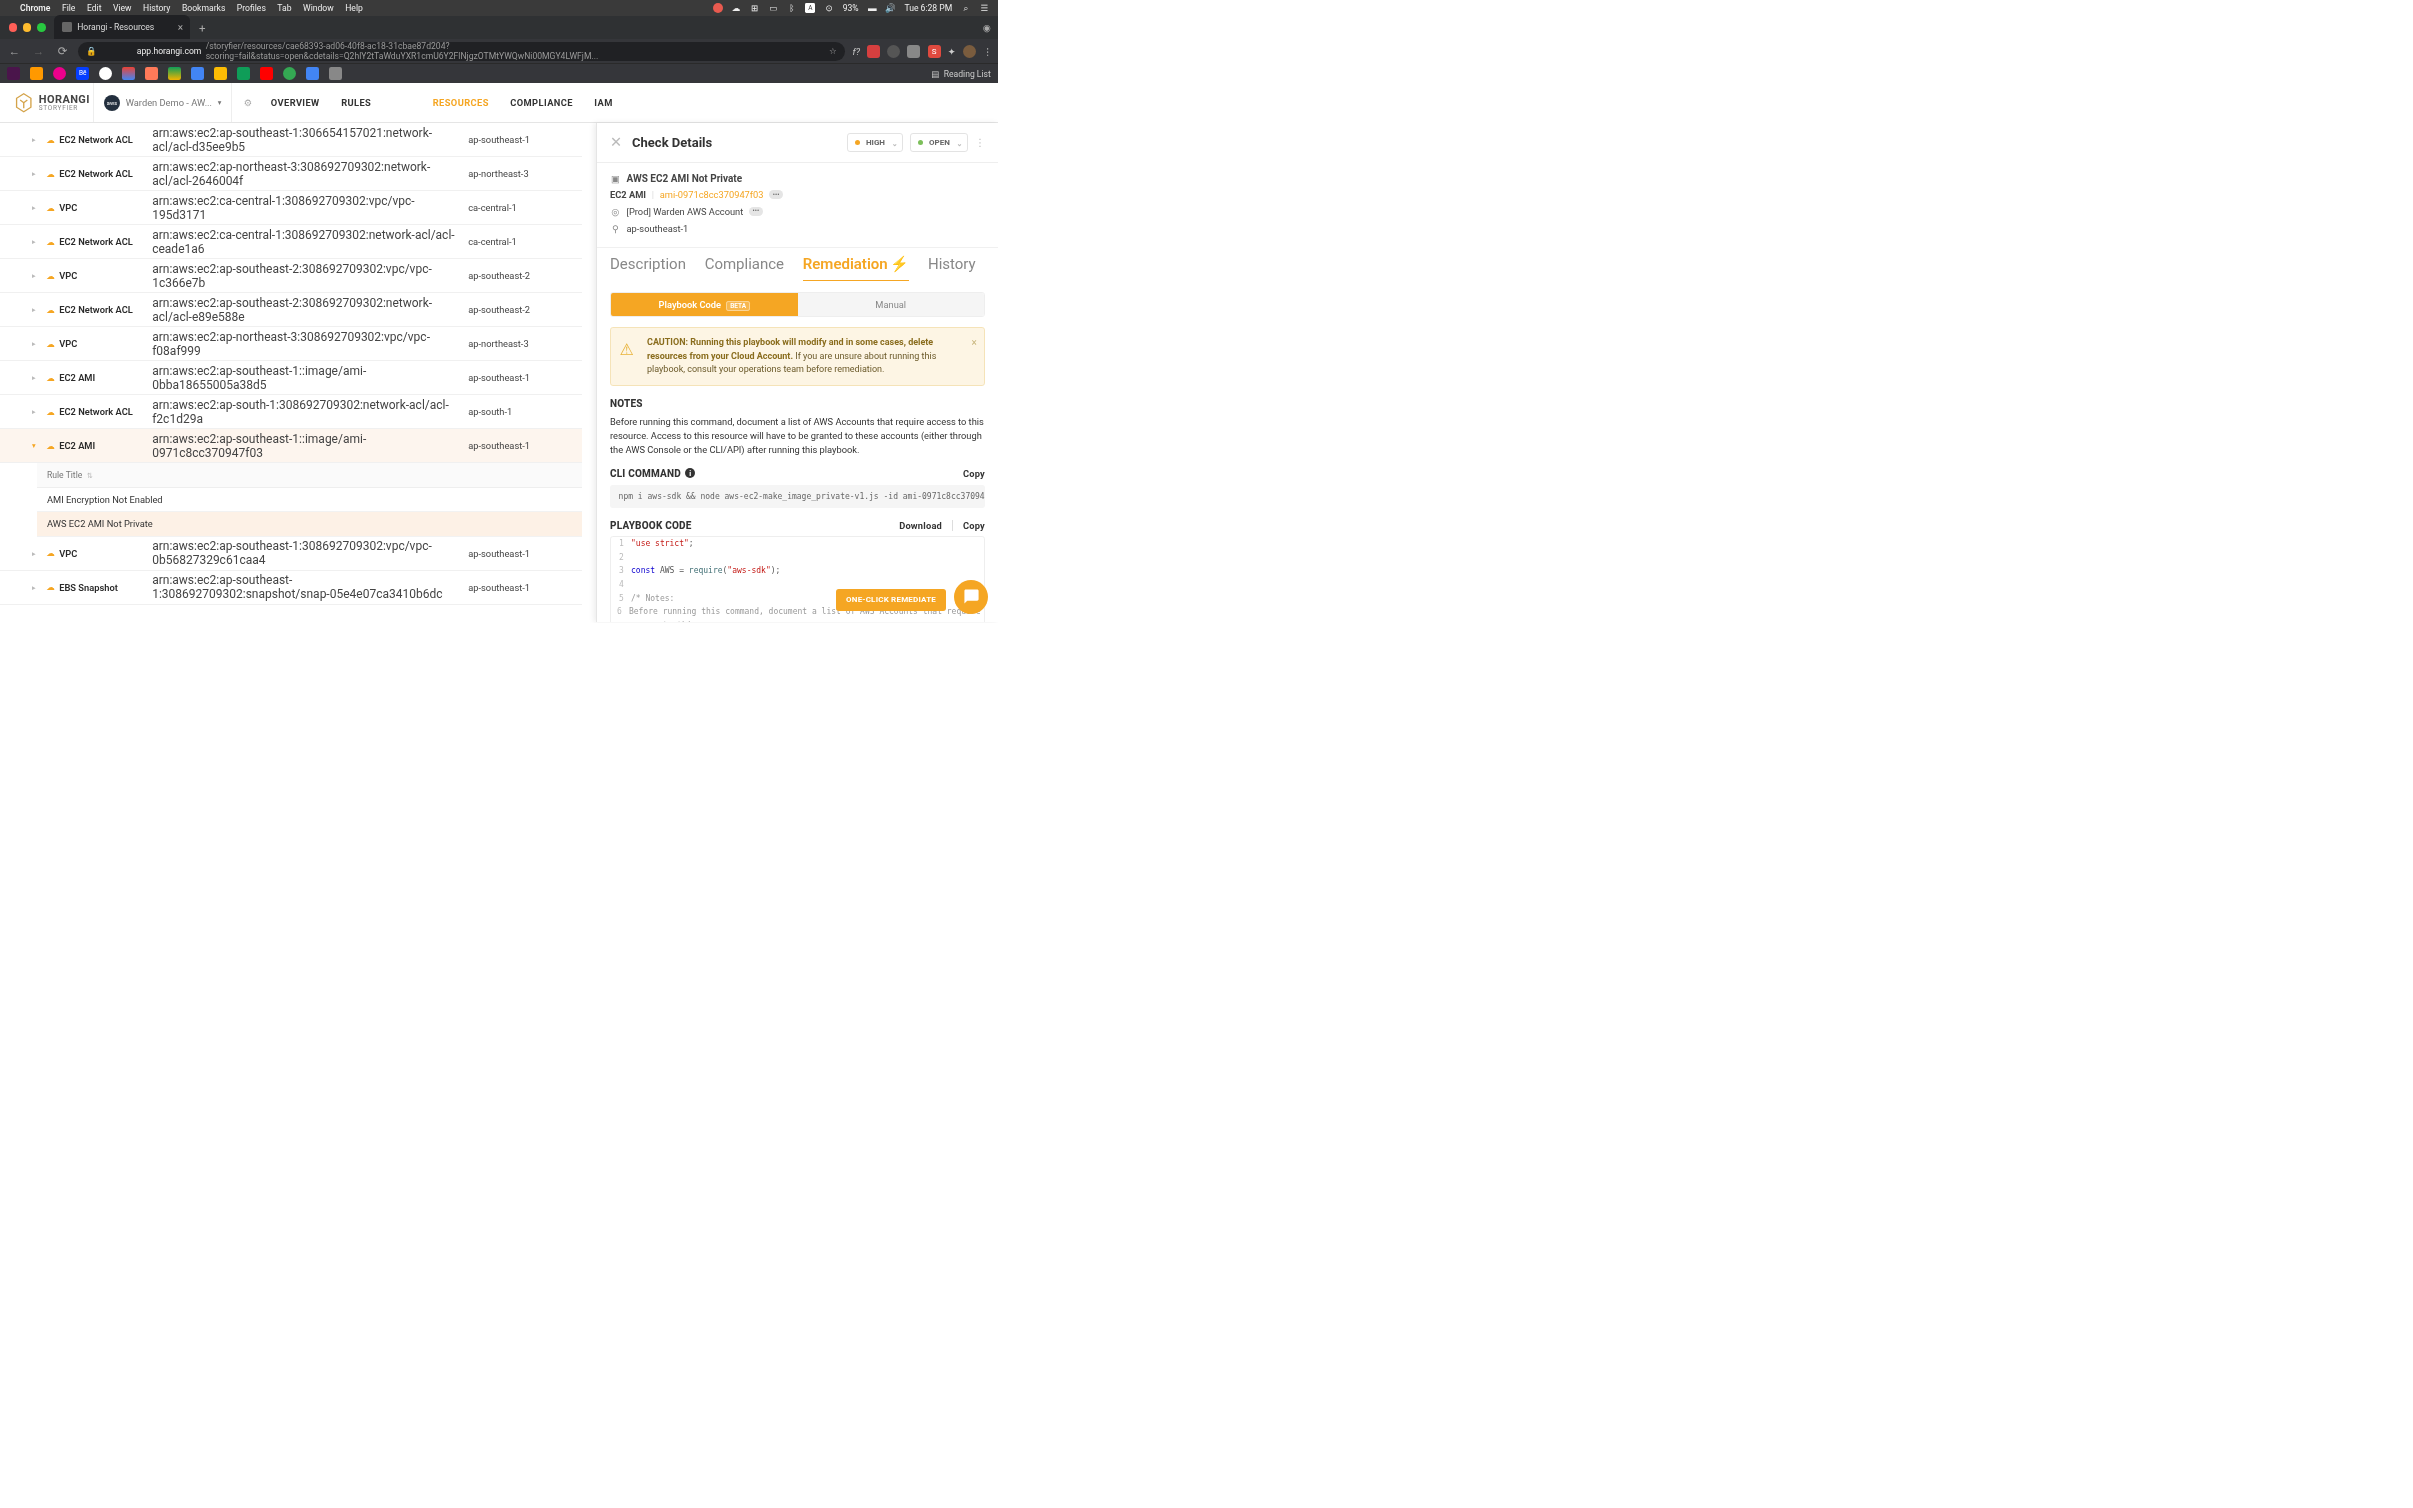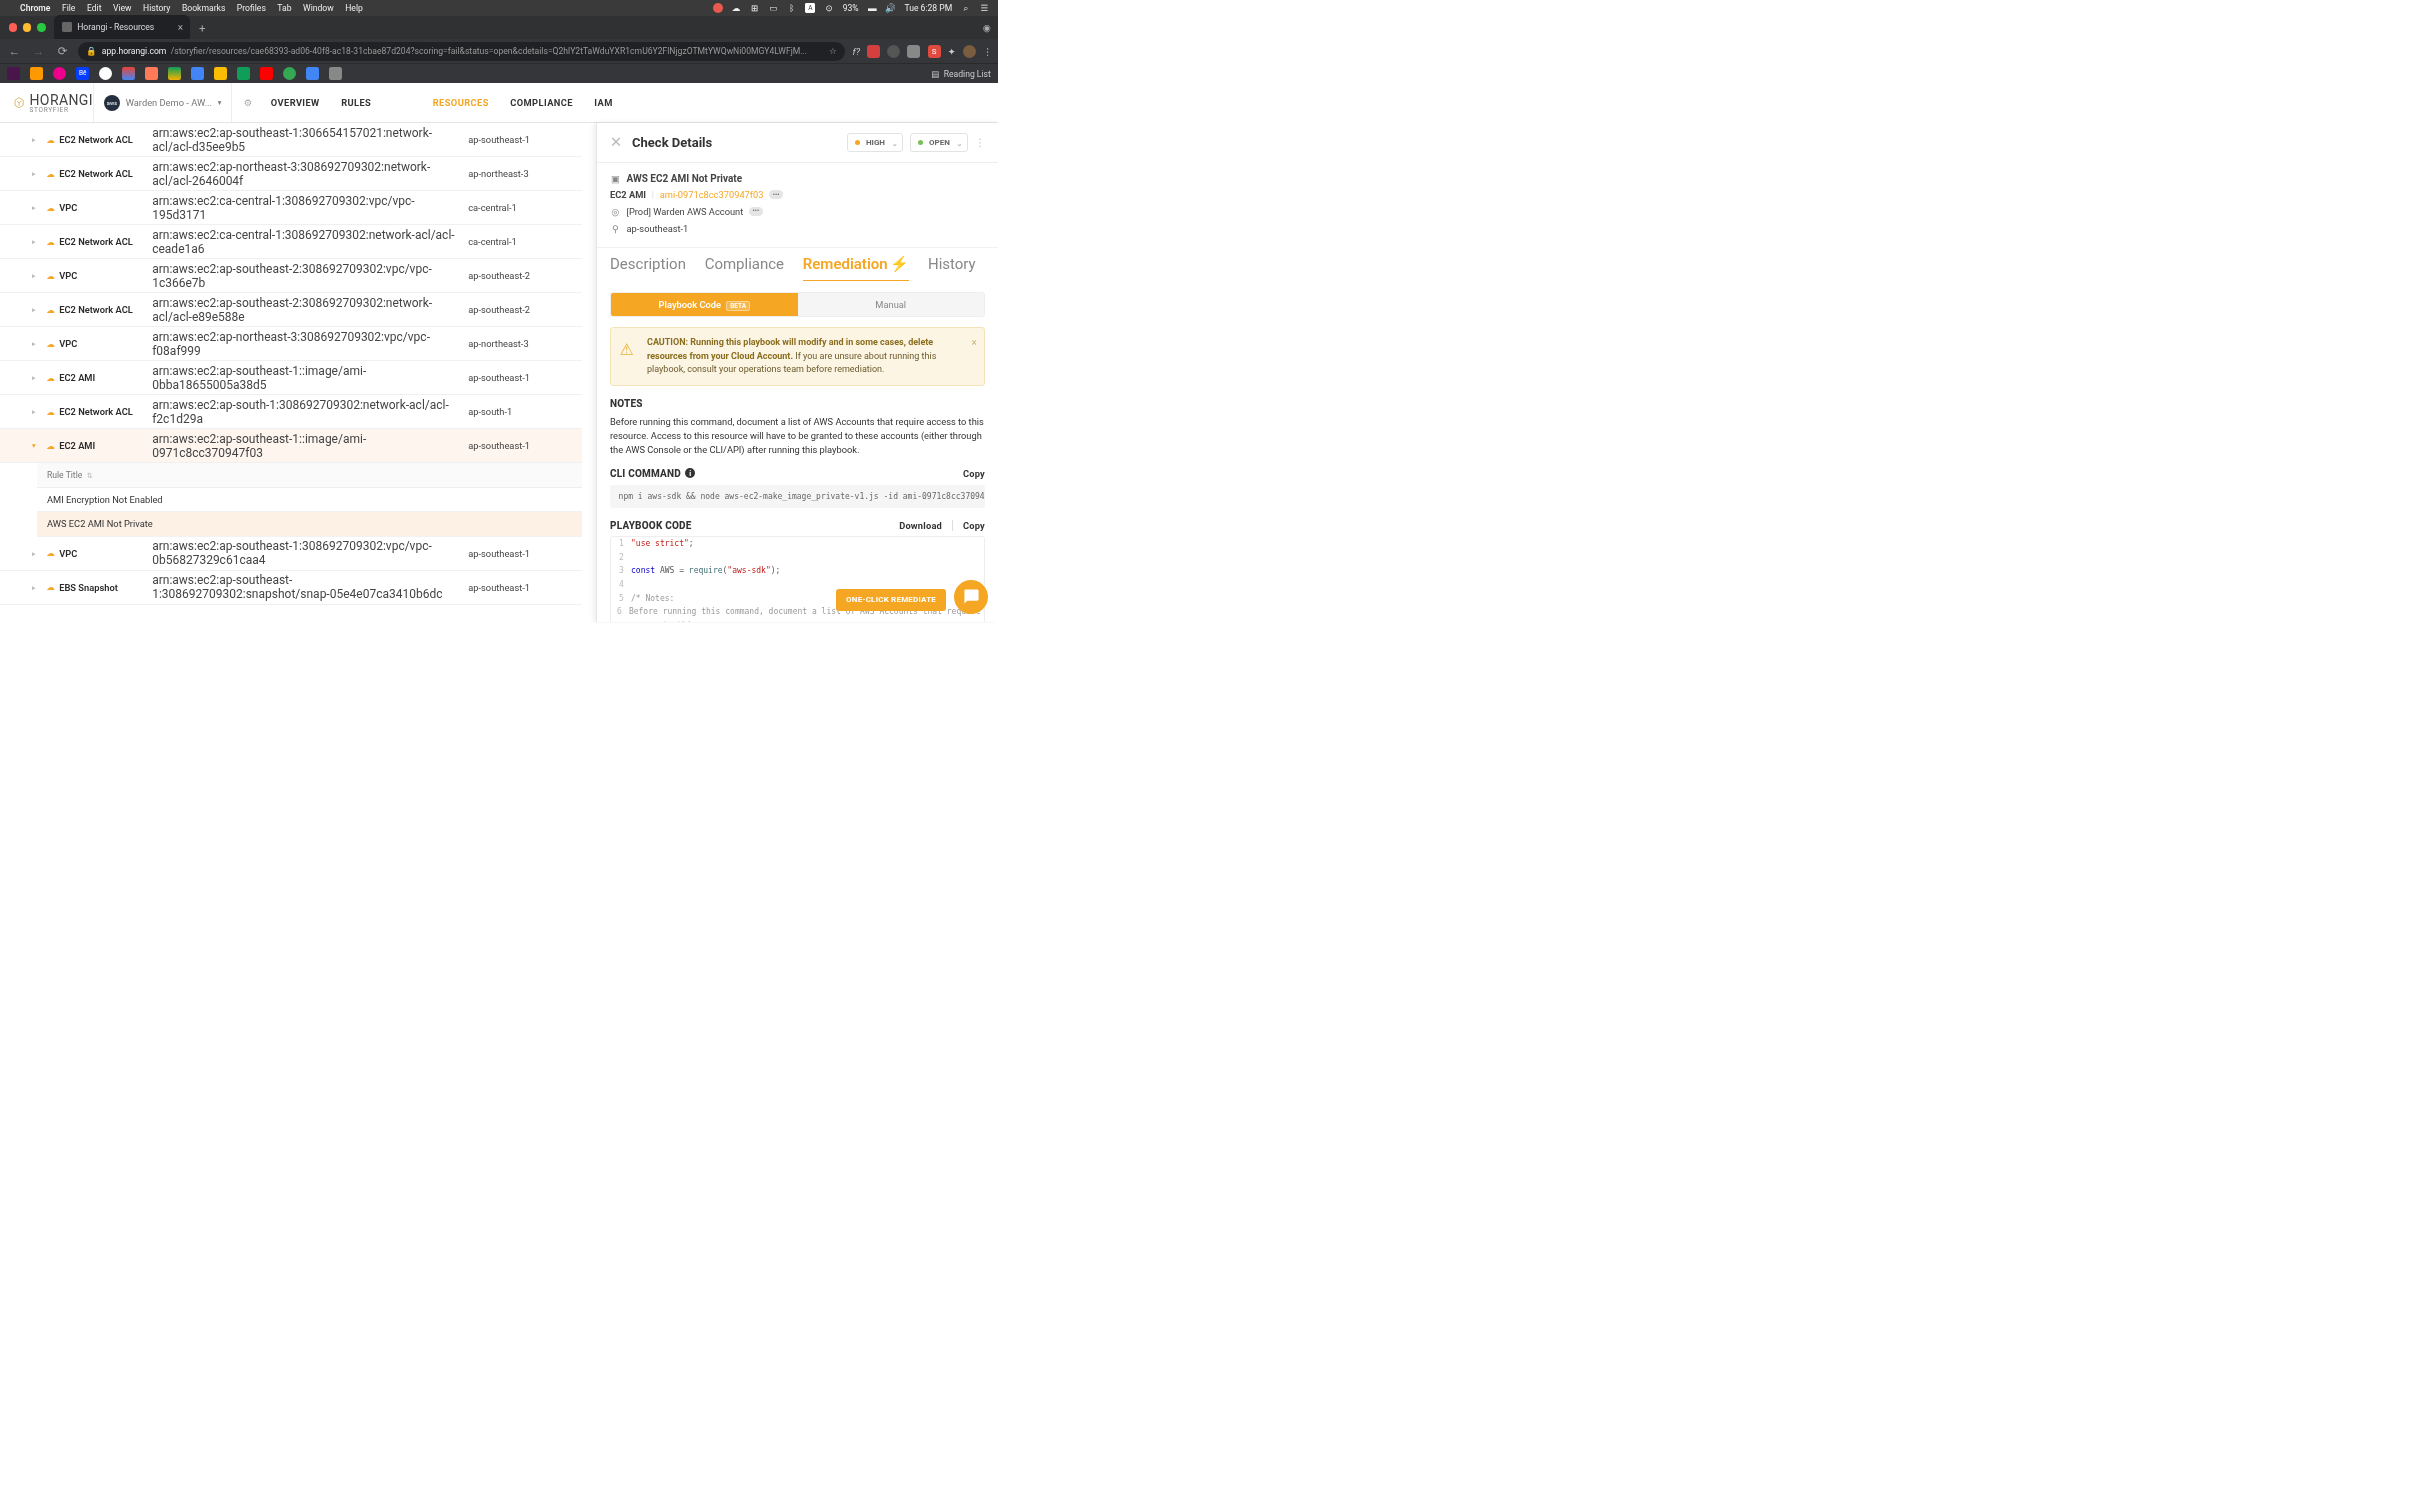--- a/index.html
+++ b/index.html
@@ -19,33 +19,33 @@
 .traffic-lights span { width:8.6px; height:8.6px; border-radius:50%; display:block; }
 .tl-close{background:#ff5f57;} .tl-min{background:#febc2e;} .tl-max{background:#28c840;}
 .chrome-tab { height:24px; background:#202124; color:#ddd; border-radius:5.7px 5.7px 0 0; display:flex; align-items:center; padding:0 7.2px; font-size:8.6px; min-width:136px; gap:5.7px; }
 .chrome-tab .favicon { width:10px; height:10px; background:#666; border-radius:1.4px; }
 .chrome-tab .tab-close { margin-left:auto; color:#aaa; font-size:10px; }
 .new-tab { color:#aaa; font-size:11.5px; padding:0 8.6px; align-self:center;}
 .chrome-incognito { margin-left:auto; margin-right:7.2px; color:#aaa; align-self:center;}
 .chrome-url { height:24.4px; background:#35363a; display:flex; align-items:center; padding:2.9px 5.7px; gap:7.2px; color:#ccc; }
 .nav-btn { width:17px; text-align:center; font-size:11.5px; color:#aaa; }
 .url-bar { flex:1; height:18.7px; background:#202124; border-radius:10px; display:flex; align-items:center; padding:0 8.6px; font-size:8.6px; color:#9a9a9a; gap:4.3px; }
-.url-bar .host { color:#eee; }
+.url-bar .host { color:#eee;margin-left:35px; }
 .url-star { margin-left:auto; color:#aaa; }
 .ext-icon { width:13px; height:13px; border-radius:2.9px; display:inline-block; }
 .chrome-bookmarks { height:20px; background:#35363a; display:flex; align-items:center; padding:0 7.2px; gap:10px; border-top:0.7px solid #2a2a2a;}
 .bm { width:13px; height:13px; border-radius:2.2px; }
 .reading-list { margin-left:auto; color:#ccc; font-size:8.6px; display:flex; align-items:center; gap:4.3px;}
 
 
 .app-header { height:40px; border-bottom:0.7px solid #e5e5e5; display:flex; align-items:center; background:#fff; }
 .logo-box { width:93px; padding-left:13px; display:flex; align-items:center; color:#444;}
 .logo-box svg { width:21.5px; height:21.5px; }
 .logo-text { margin-left:4.3px; line-height:1;}
-.logo-text .l1{font-size:14px;font-weight:400;letter-spacing:0.4px;}
+.logo-text .l1{font-size:11px;font-weight:700;letter-spacing:0.4px;}
 .logo-text .l2{font-size:6.5px;letter-spacing:0.7px;color:#888;}
 .selector { display:flex; align-items:center; gap:5.7px; padding:0 10px; border-left:0.7px solid #eee; border-right:0.7px solid #eee; height:100%; color:#777; font-size:9.3px;}
 .aws-badge{width:16px;height:16px;border-radius:50%;background:#232f3e;color:#fff;font-size:5.7px;display:flex;align-items:center;justify-content:center;}
 .gear{color:#aaa;padding:0 11.5px;}
 .nav-tabs { display:flex; gap:21.5px; margin-left:7.2px; }
 .nav-tabs a { color:#333; font-weight:700; font-size:9.3px; letter-spacing:0.4px; text-decoration:none;}
 .nav-tabs a.active { color:#f5a623;padding-left:40px; }
 
 
 .content-wrap { position:relative; height:calc(100% - 124px); }

